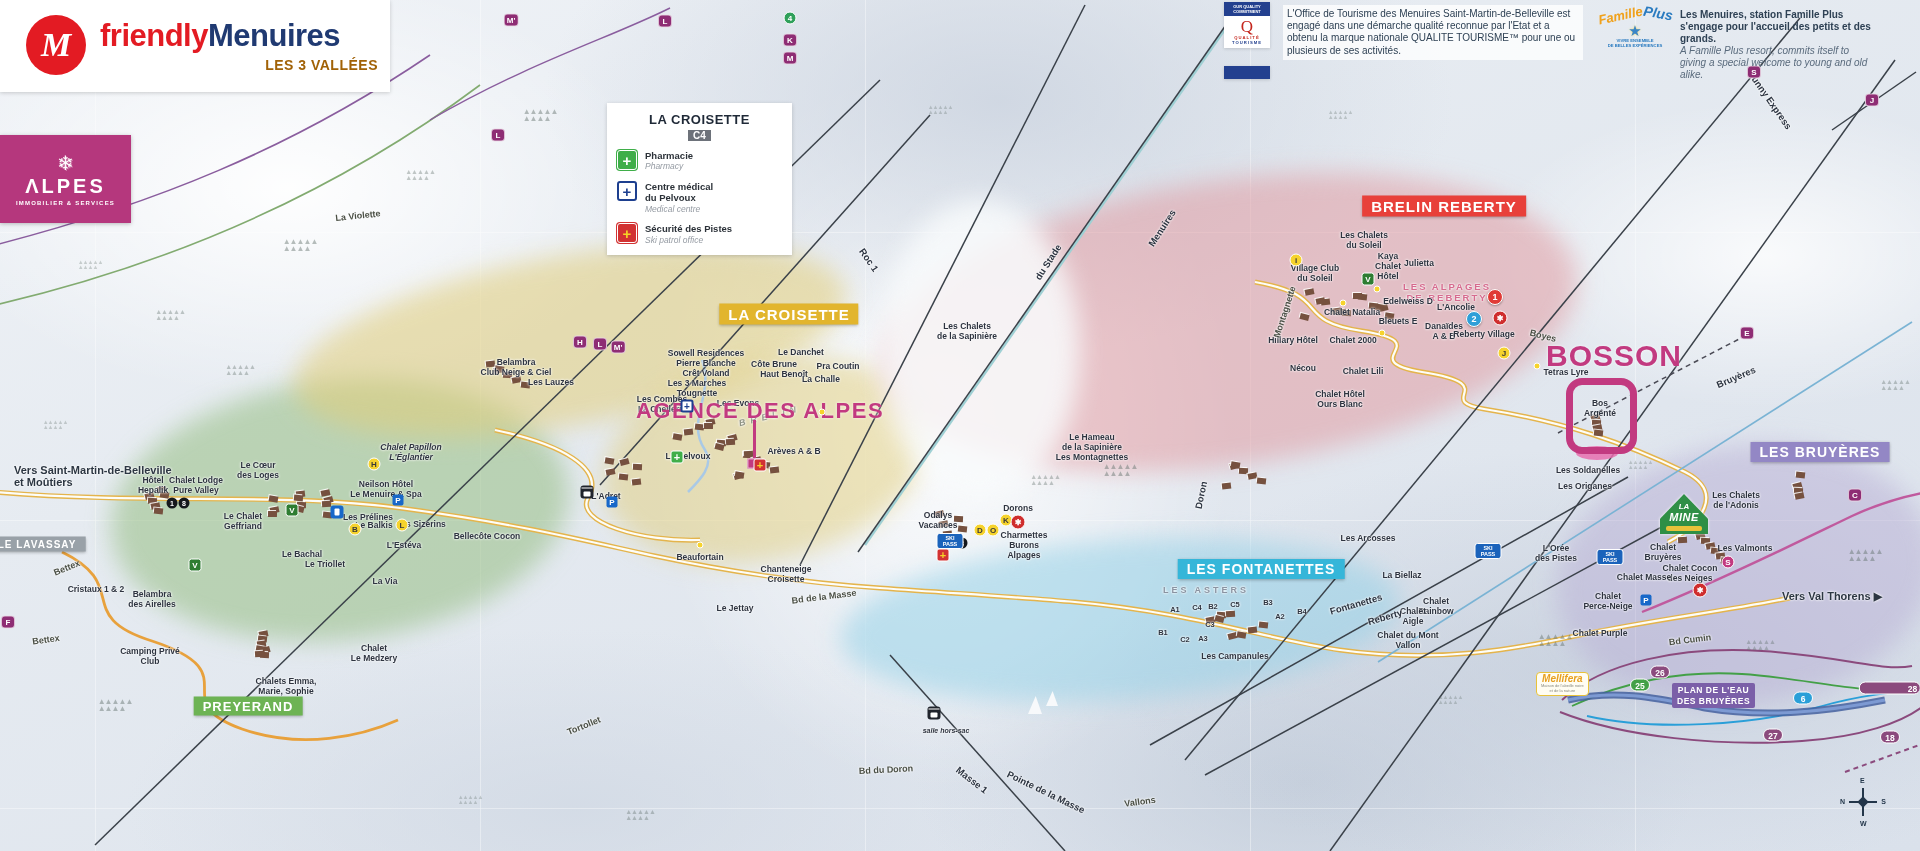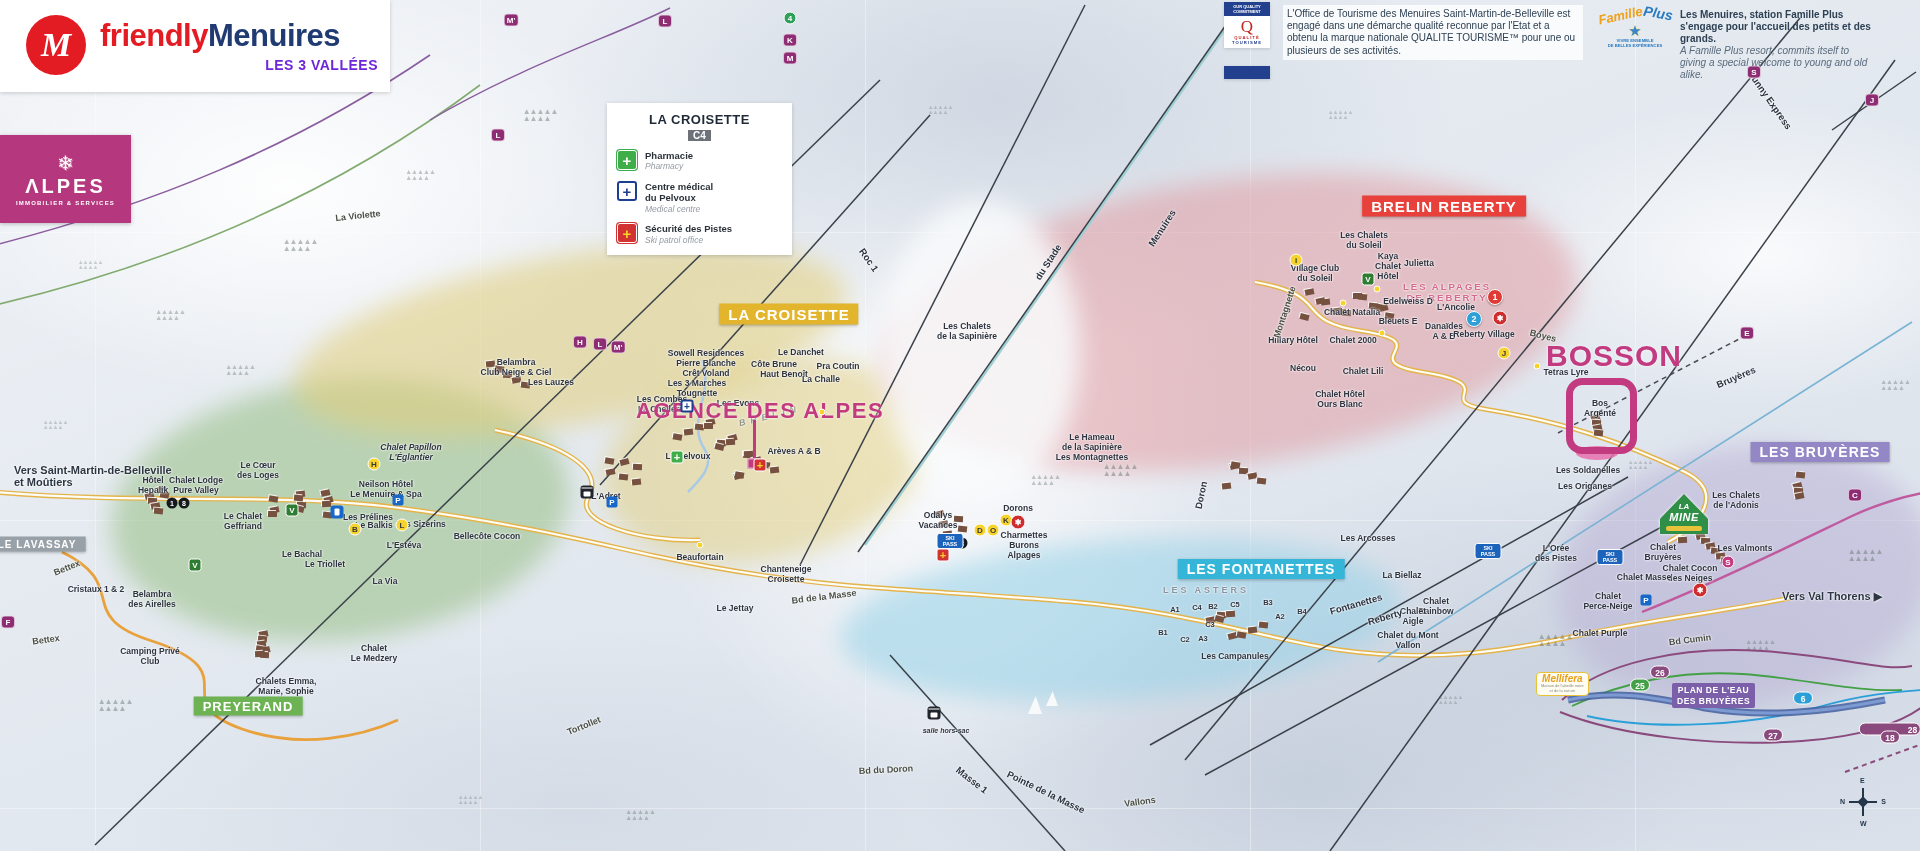--- a/index.html
+++ b/index.html
@@ -84,21 +84,21 @@
   .sail{position:absolute;width:14px;height:18px;background:#f7f9fb;clip-path:polygon(0 100%,55% 0,100% 100%);
     filter:drop-shadow(0.5px 0.5px 0.5px #8a94a3);z-index:5;}
   
   .card{position:absolute;background:#fff;box-shadow:0 1px 4px rgba(0,0,0,.18);z-index:10;}
   #brand-card{left:0;top:0;width:390px;height:92px;}
   #brand-logo{position:absolute;left:26px;top:15px;width:60px;height:60px;border-radius:50%;background:#e31b23;
     color:#fff;display:flex;align-items:center;justify-content:center;font-family:"Liberation Serif",serif;
     font-weight:bold;font-style:italic;font-size:34px;}
   #brand-text{position:absolute;left:100px;top:18px;font-weight:bold;font-size:31px;letter-spacing:-.5px;white-space:nowrap;}
   #brand-text .fa{color:#e31b23;} #brand-text .fb{color:#203a72;}
-  #brand-sub{position:absolute;right:12px;top:57px;color:#6d28d9;font-weight:bold;font-size:14px;letter-spacing:.5px;}
+  #brand-sub{position:absolute;right:12px;top:57px;color:#a16207;font-weight:bold;font-size:14px;letter-spacing:.5px;}
   #alpes-card{left:0;top:135px;width:131px;height:88px;display:flex;flex-direction:column;align-items:center;justify-content:center;gap:2px;}
   #alpes-card .flake{color:#fff;font-size:20px;line-height:1;text-shadow:1px 1px 0 rgba(255,255,255,.35);}
   #alpes-card .an{color:#fff;font-weight:bold;font-size:20px;letter-spacing:3px;}
   #alpes-card .as{color:#fff;font-size:6px;letter-spacing:1.2px;font-weight:bold;}
   #legend-card{left:607px;top:103px;width:165px;padding:9px 10px 10px;}
   #legend-title{text-align:center;font-weight:bold;font-size:13px;color:#1f2937;letter-spacing:.5px;}
   #legend-code{display:block;margin:3px auto 0;width:max-content;background:#6d727a;color:#fff;font-weight:bold;font-size:10px;padding:0 5px;}
   .leg-item{display:flex;gap:8px;margin-top:9px;align-items:flex-start;}
   .leg-icon{flex:0 0 20px;height:20px;border-radius:3px;display:flex;align-items:center;justify-content:center;font-weight:bold;font-size:15px;line-height:1;box-sizing:border-box;}
   .leg-icon.g{background:#3fae49;color:#fff;border:1px solid #fff;box-shadow:0 0 0 1px #3fae49;}
@@ -535,21 +535,21 @@
       <div class="badge ycircle" style="left: 402px; top: 525px;">L</div>
       <div class="badge ycircle" style="left: 1504px; top: 353px;">J</div>
       <div class="badge ycircle" style="left: 1296px; top: 260px;">i</div>
       <div class="badge kcircle" style="left: 172px; top: 503px;">1</div>
       <div class="badge kcircle" style="left: 184px; top: 503px;">8</div>
       <div class="badge kcircle" style="left: 962px; top: 543px;">3</div>
       <div class="badge rcircle" style="left: 1495px; top: 297px;">1</div>
       <div class="badge bcircle" style="left: 1474px; top: 319px;">2</div>
       <div class="badge route" style="left: 1660px; top: 672px; background: rgb(139, 74, 125);">26</div>
       <div class="badge route" style="left: 1773px; top: 735px; background: rgb(139, 74, 125);">27</div>
-      <div class="badge route" style="left: 1890px; top: 729px; background: rgb(139, 74, 125); padding-left: 48px;">28</div>
+      <div class="badge route" style="left: 1890px; top: 688px; background: rgb(139, 74, 125); padding-left: 48px;">28</div>
       <div class="badge route" style="left: 1890px; top: 737px; background: rgb(139, 74, 125);">18</div>
       <div class="badge route" style="left: 1640px; top: 685px; background: rgb(67, 160, 71);">25</div>
       <div class="badge route" style="left: 1803px; top: 698px; background: rgb(42, 159, 216);">6</div>
       <div class="badge skipass" style="left: 950px; top: 541px;">SKI
 PASS</div>
       <div class="badge skipass" style="left: 1488px; top: 551px;">SKI
 PASS</div>
       <div class="badge skipass" style="left: 1610px; top: 557px;">SKI
 PASS</div>
       <div class="badge greenv" style="left: 1368px; top: 279px;">V</div>

